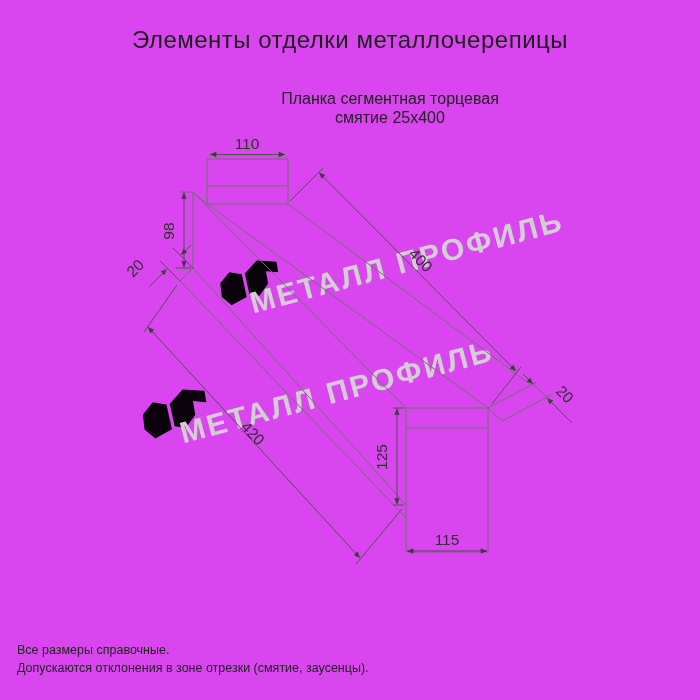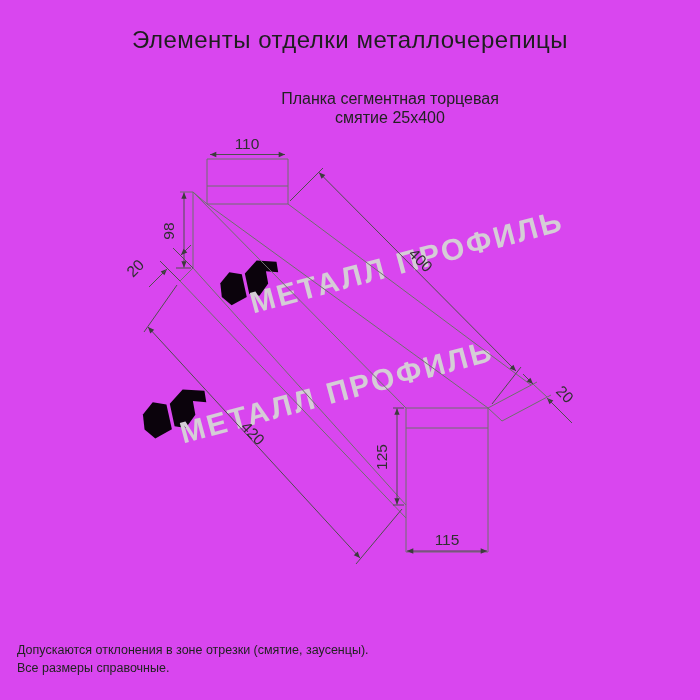--- a/index.html
+++ b/index.html
@@ -141,17 +141,17 @@
       </g>
 
       <g>
         <line class="dimline" x1="407" y1="551" x2="487" y2="551" marker-start="url(#arr)" marker-end="url(#arr)"></line>
         <text class="dim" x="447" y="545" text-anchor="middle">115</text>
       </g>
     </g>
   </svg>
 
   <div class="notes">
+    <div>Все размеры справочные.</div>
     <div>Допускаются отклонения в зоне отрезки (смятие, заусенцы).</div>
-    <div>Все размеры справочные.</div>
   </div>
 
 </div>
 
 </body></html>

